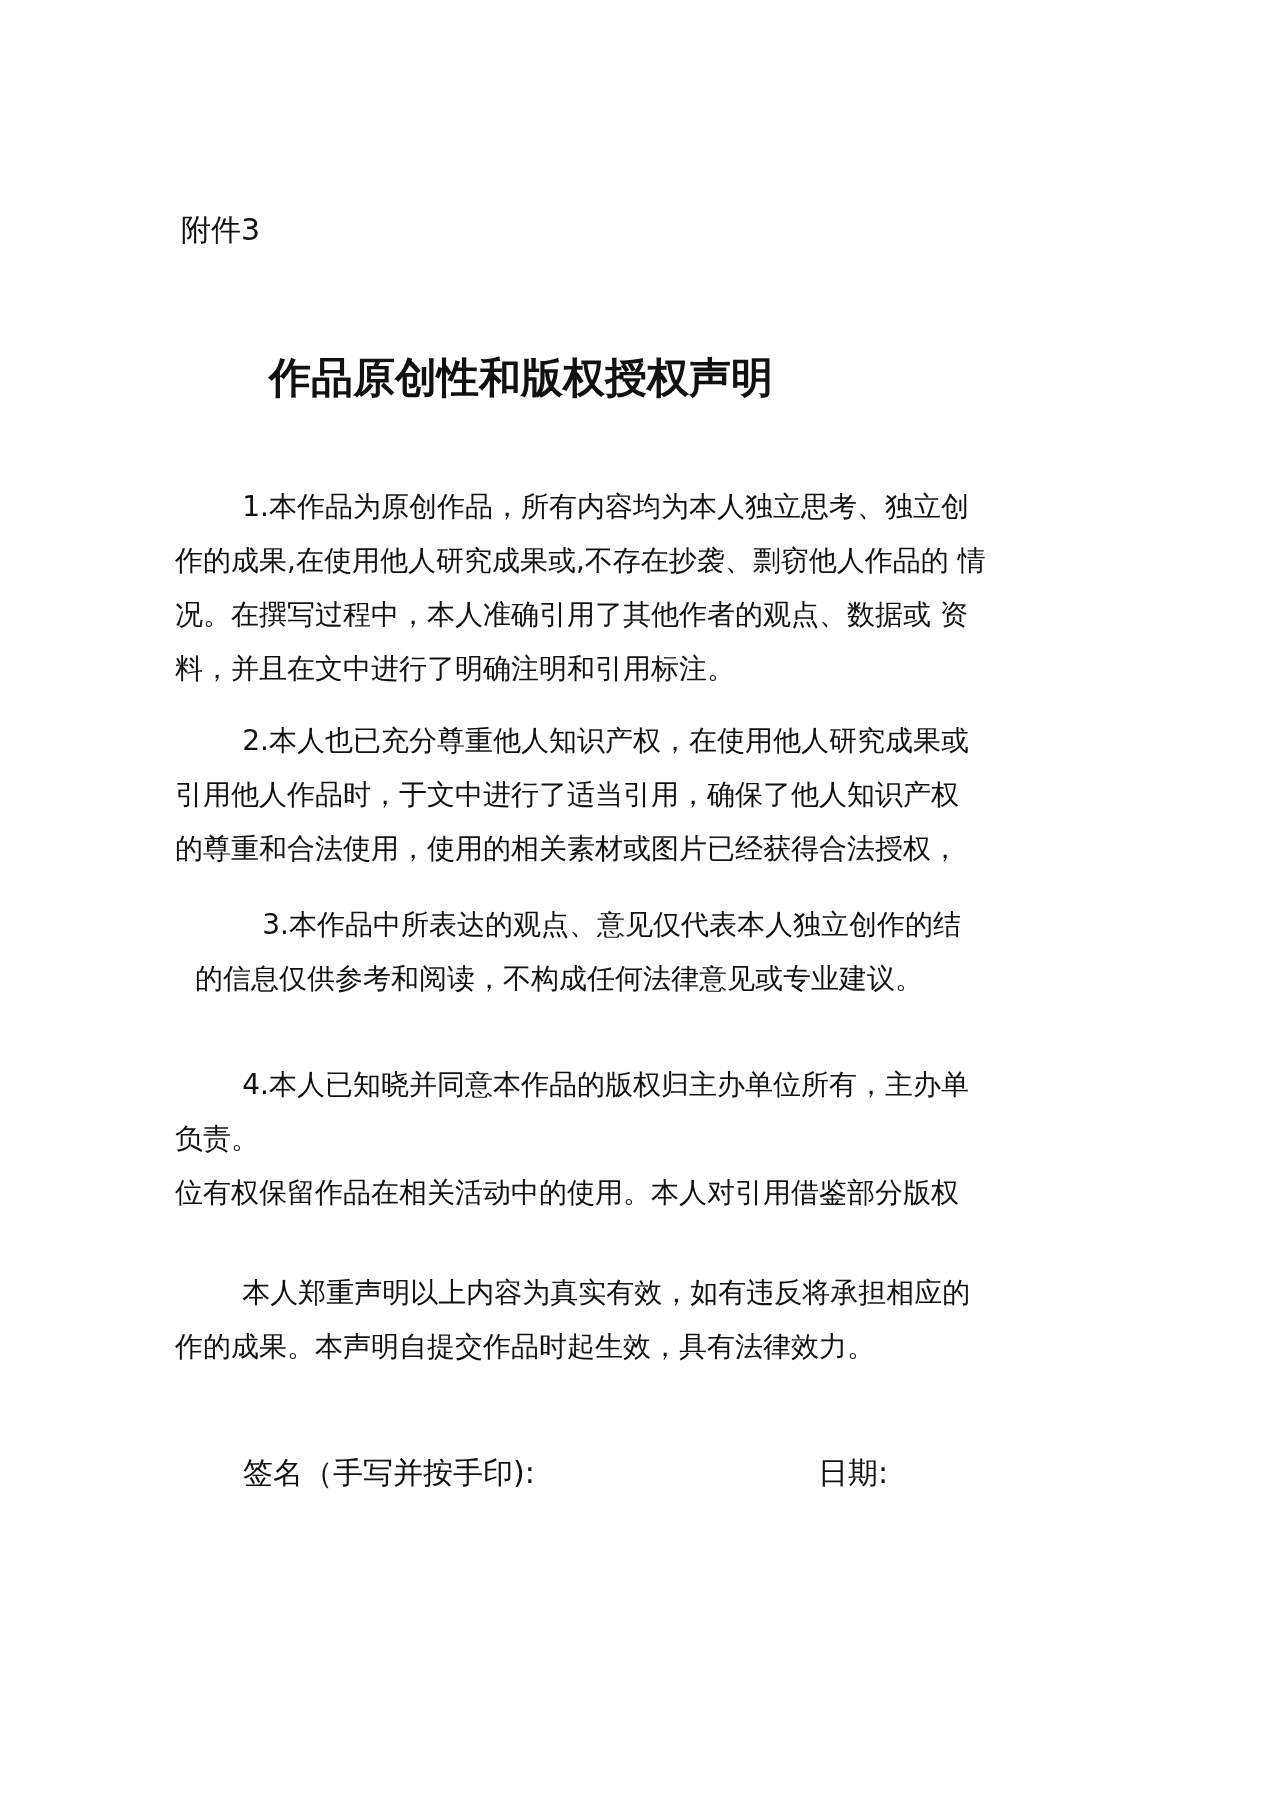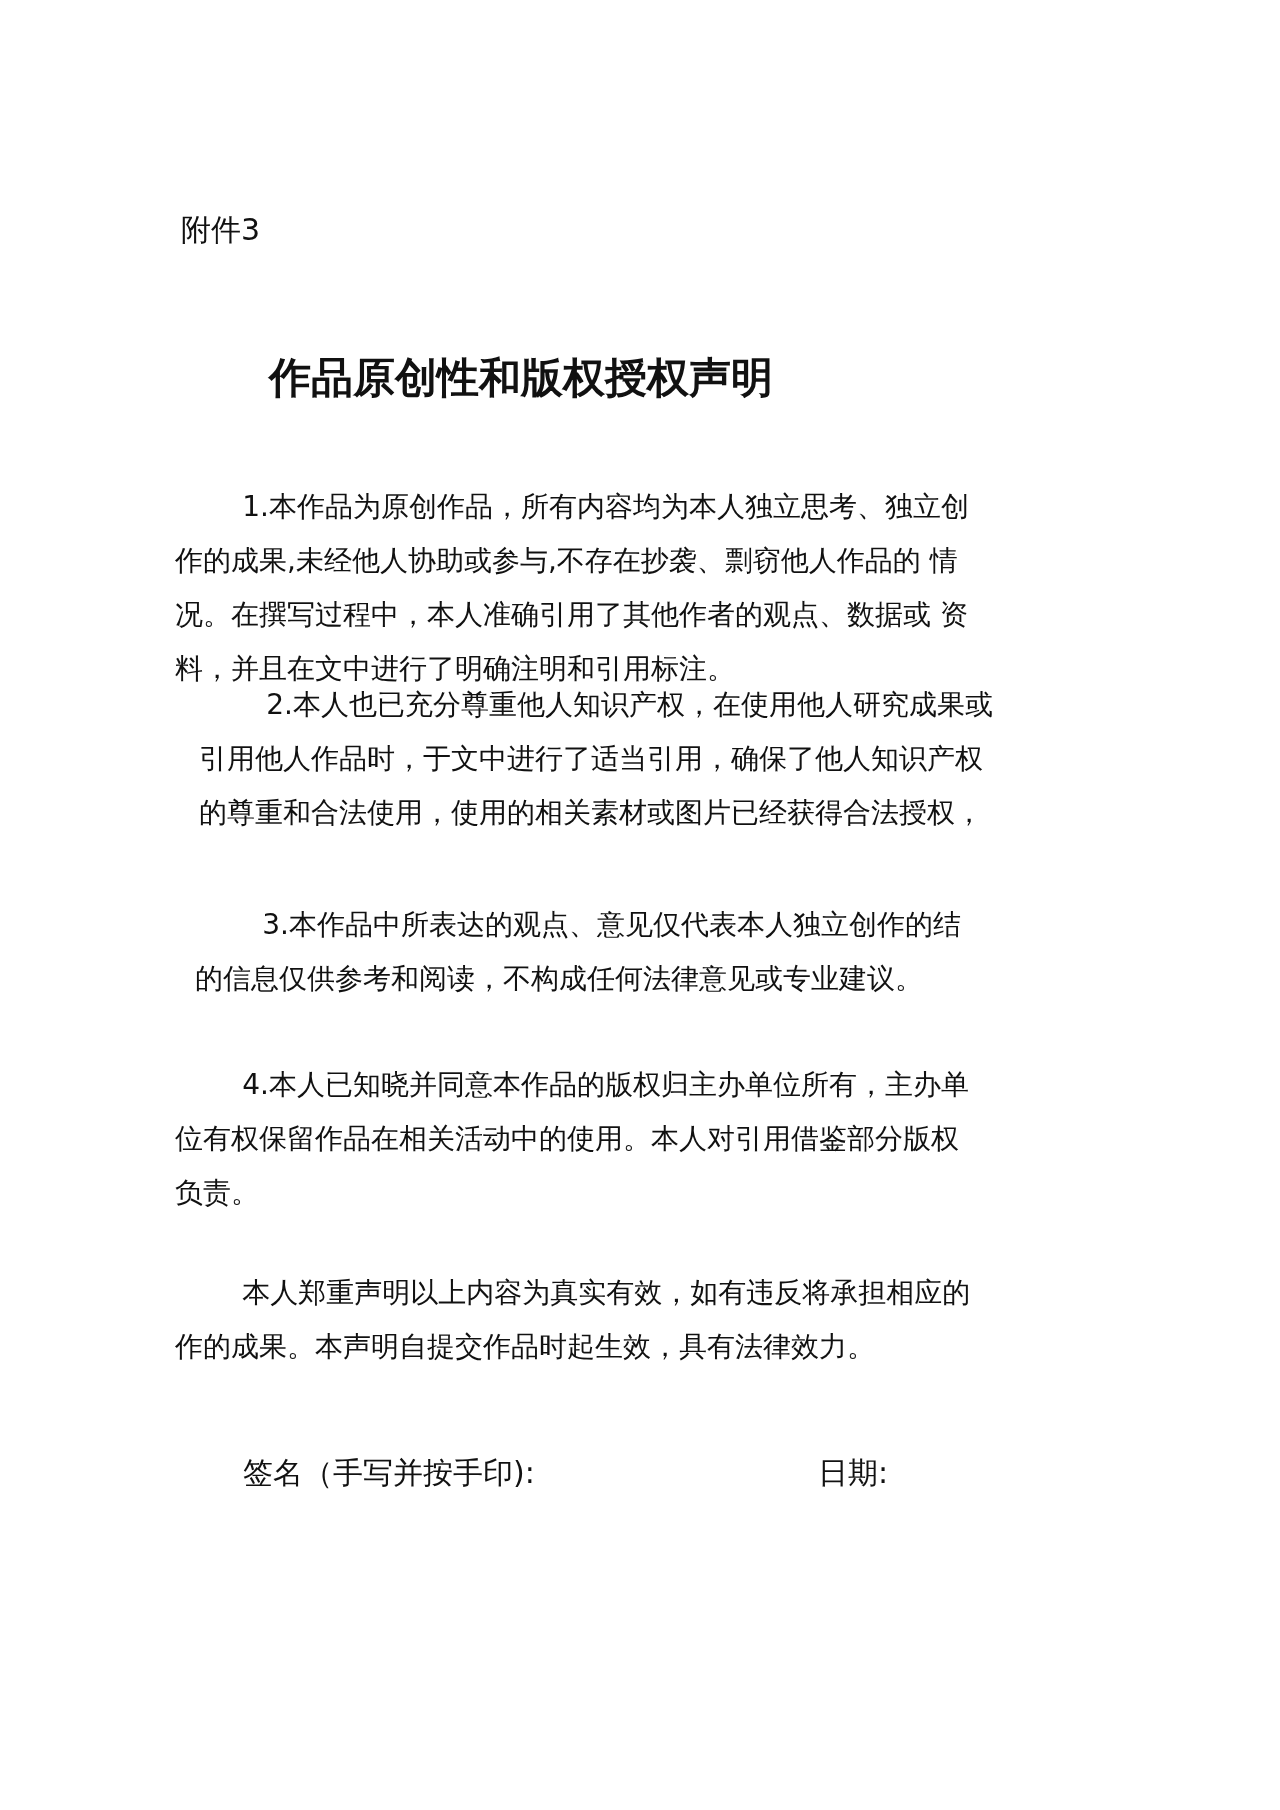--- a/index.html
+++ b/index.html
@@ -32,40 +32,40 @@
   </style>
 </head>
 <body>
 
 <div class="attachment-label">附件3</div>
 
 <div class="doc-title">作品原创性和版权授权声明</div>
 
 <div class="para" style="top:480px;">
   <span class="line first">1.本作品为原创作品，所有内容均为本人独立思考、独立创</span>
-  <span class="line">作的成果,未经他人协助或参与,不存在抄袭、剽窃他人作品的  情</span>
+  <span class="line">作的成果,在使用他人研究成果或,不存在抄袭、剽窃他人作品的  情</span>
   <span class="line">况。在撰写过程中，本人准确引用了其他作者的观点、数据或  资</span>
   <span class="line">料，并且在文中进行了明确注明和引用标注。</span>
 </div>
 
-<div class="para" style="top:678px;margin-left:24px;">
+<div class="para" style="top:714px;">
   <span class="line first">2.本人也已充分尊重他人知识产权，在使用他人研究成果或</span>
   <span class="line">引用他人作品时，于文中进行了适当引用，确保了他人知识产权</span>
   <span class="line">的尊重和合法使用，使用的相关素材或图片已经获得合法授权，</span>
 </div>
 
 <div class="para" style="top:898px;margin-left:20px;">
   <span class="line first">3.本作品中所表达的观点、意见仅代表本人独立创作的结</span>
   <span class="line">的信息仅供参考和阅读，不构成任何法律意见或专业建议。</span>
 </div>
 
 <div class="para" style="top:1058px;">
   <span class="line first">4.本人已知晓并同意本作品的版权归主办单位所有，主办单</span>
+  <span class="line">负责。</span>
   <span class="line">位有权保留作品在相关活动中的使用。本人对引用借鉴部分版权</span>
-  <span class="line">负责。</span>
 </div>
 
 <div class="para" style="top:1266px;">
   <span class="line first">本人郑重声明以上内容为真实有效，如有违反将承担相应的</span>
   <span class="line">作的成果。本声明自提交作品时起生效，具有法律效力。</span>
 </div>
 
 <div class="signature-row">
   <span class="sig-label">签名（手写并按手印):</span>
   <span class="date-label">日期:</span>

